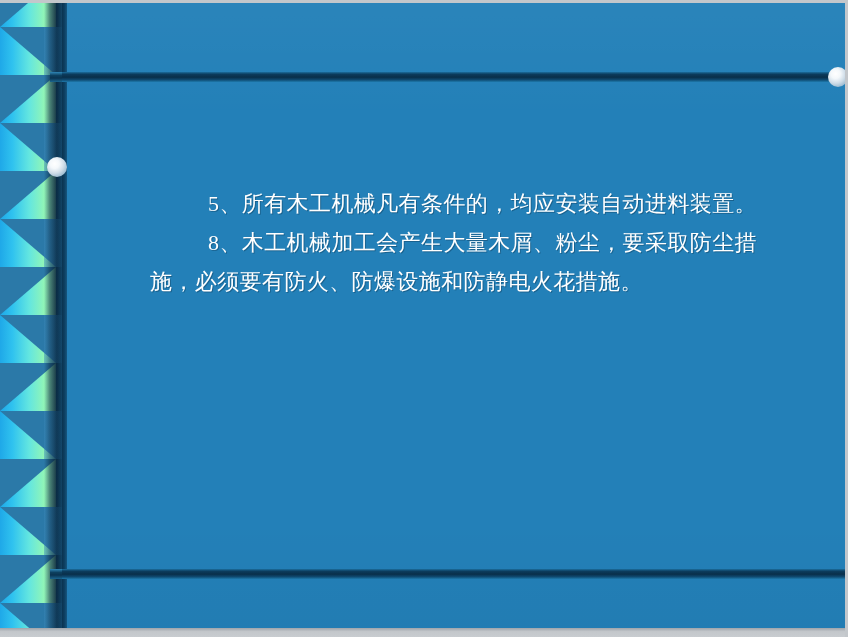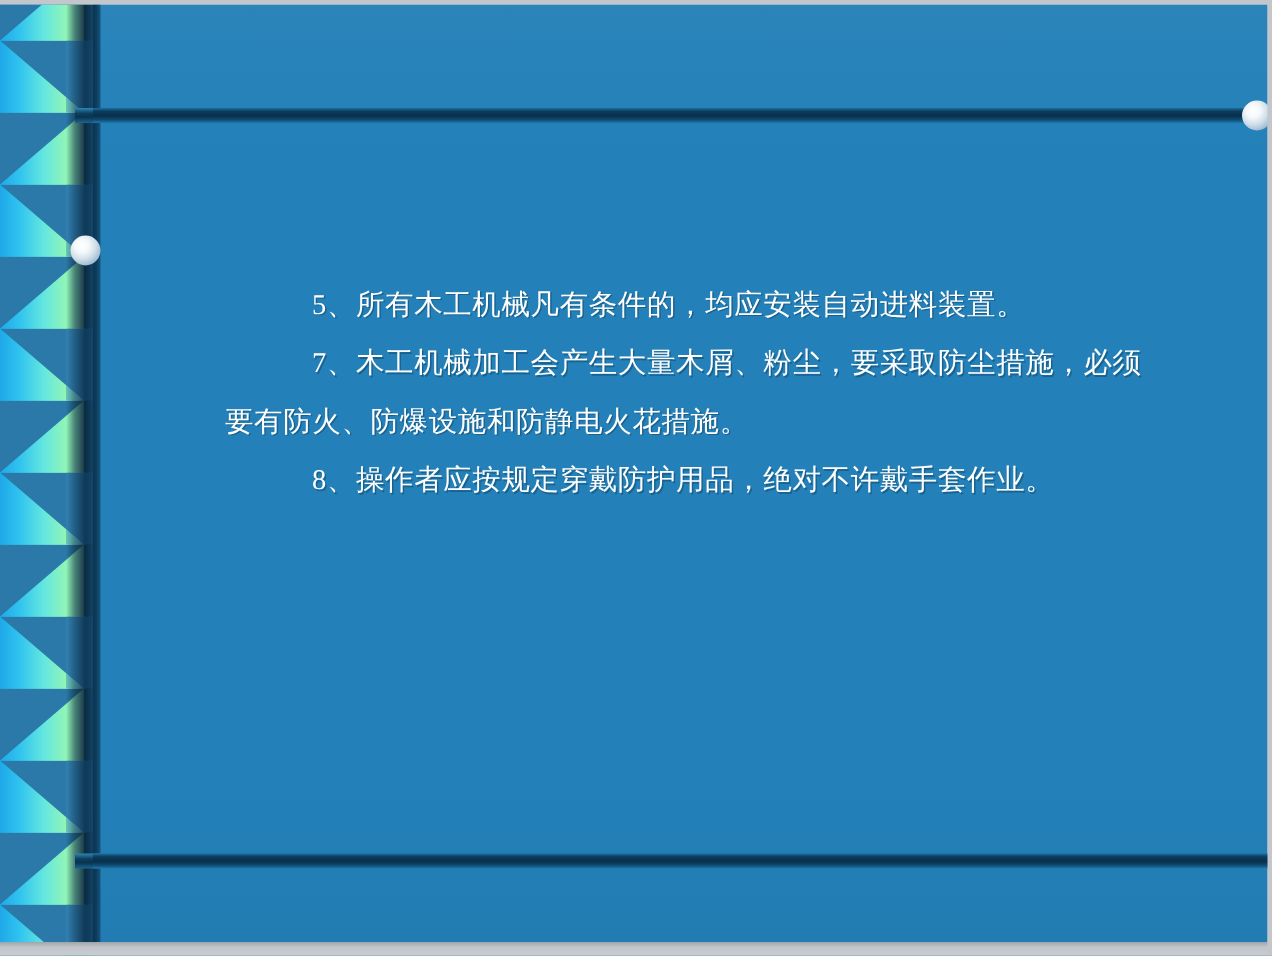--- a/index.html
+++ b/index.html
@@ -153,21 +153,21 @@
 
   
   .content {
     position: absolute;
     left: 150px;
     top: 184px;
     width: 620px;
   }
   .para {
     color: #ffffff;
-    font-size: 19px;
+    font-size: 22px;
     line-height: 39px;
     letter-spacing: 0.4px;
     text-indent: 58px;
     margin: 0;
     text-shadow: 1px 1px 0 rgba(8,40,62,0.35);
     font-family: "Liberation Serif", "DejaVu Serif", serif;
   }
 
   
   .strip {
@@ -219,21 +219,20 @@
   <div class="frame-h-tail top"></div>
   <div class="frame-h top"></div>
   <div class="frame-h-tail bottom"></div>
   <div class="frame-h bottom"></div>
 
   <div class="handle left"></div>
   <div class="handle right"></div>
 
   <div class="content">
     <p class="para">5、所有木工机械凡有条件的，均应安装自动进料装置。</p>
-    <p class="para">7、木工机械加工会产生大量木屑、粉尘，要采取防尘措施，必须要有防火、防爆设施和防静电火花措施。</p>
-    <p class="para">8、操作者应按规定穿戴防护用品，绝对不许戴手套作业。</p>
+    <p class="para">8、木工机械加工会产生大量木屑、粉尘，要采取防尘措施，必须要有防火、防爆设施和防静电火花措施。</p>
   </div>
 
   <div class="strip top"></div>
   <div class="strip bottom"></div>
   <div class="strip right"></div>
 
 </div>
 
 </body></html>

